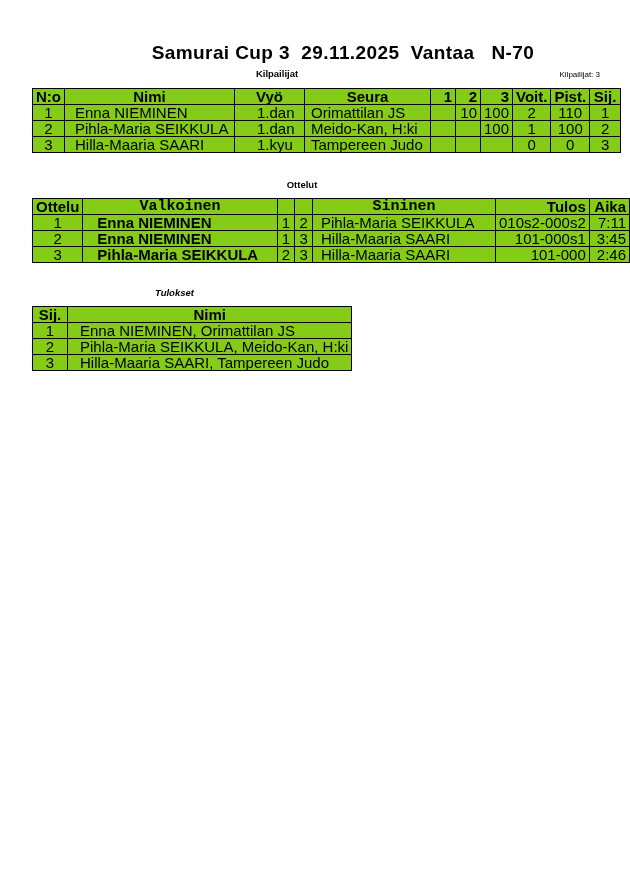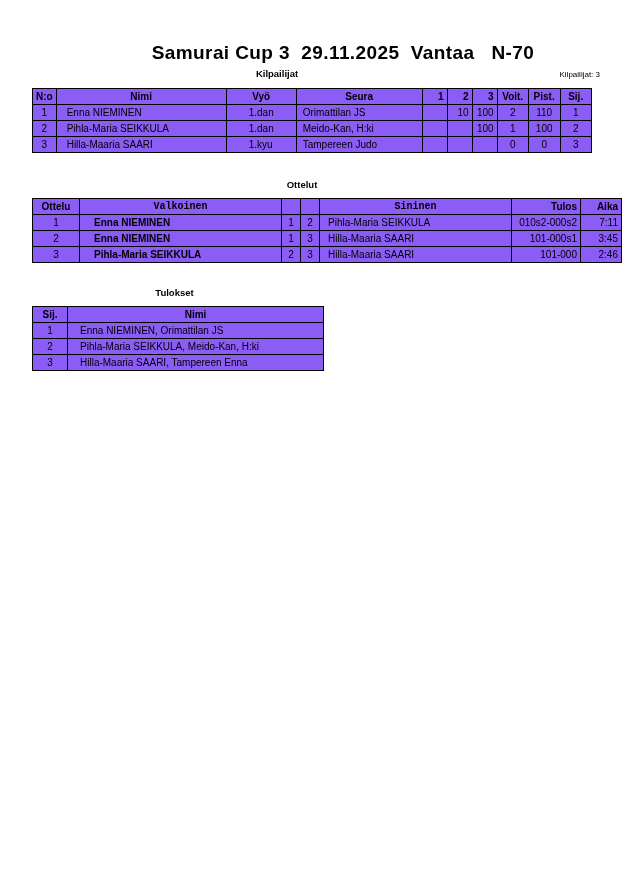--- a/index.html
+++ b/index.html
@@ -40,34 +40,35 @@
   }
   #matches-caption {
     top: 179px;
     left: 32px;
     width: 540px;
   }
   #results-caption {
     top: 287px;
     left: 32px;
     width: 285px;
+    font-style: italic;
   }
   .competitor-count {
     position: absolute;
     top: 70px;
     left: 470px;
     width: 130px;
     text-align: right;
     font-size: 8px;
   }
   table {
     position: absolute;
     border-collapse: collapse;
-    font-size: 10px;
-    background: #8b5cf6;
+    font-size: 15px;
+    background: #84cc16;
   }
   table, th, td {
     border: 1px solid #000000;
   }
   th, td {
     padding: 0 3px;
     height: 15px;
     line-height: 15px;
     font-weight: normal;
     white-space: nowrap;
@@ -243,16 +244,16 @@
     <tr>
       <td class="r-rank">1</td>
       <td class="r-name">Enna NIEMINEN, Orimattilan JS</td>
     </tr>
     <tr>
       <td class="r-rank">2</td>
       <td class="r-name">Pihla-Maria SEIKKULA, Meido-Kan, H:ki</td>
     </tr>
     <tr>
       <td class="r-rank">3</td>
-      <td class="r-name">Hilla-Maaria SAARI, Tampereen Enna</td>
+      <td class="r-name">Hilla-Maaria SAARI, Tampereen Judo</td>
     </tr>
   </tbody>
 </table>
 
 </body></html>

